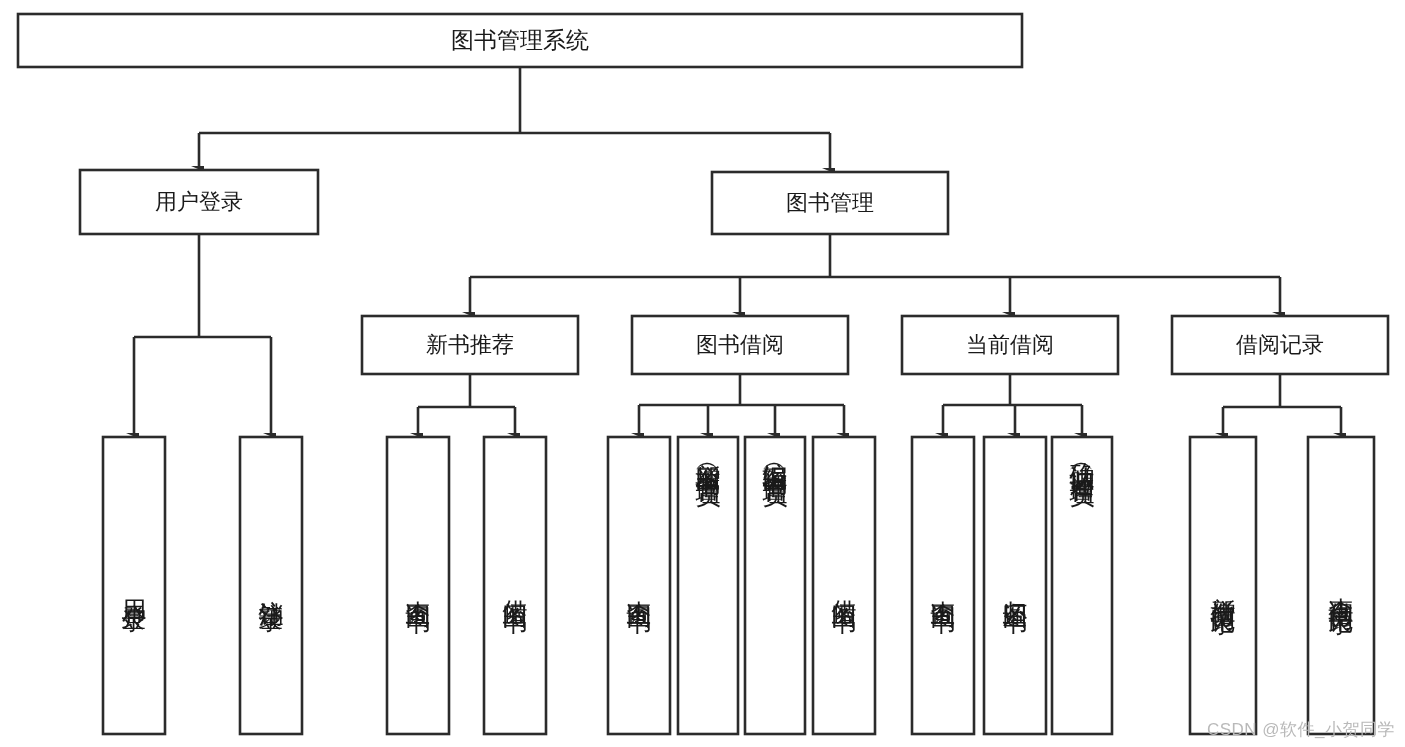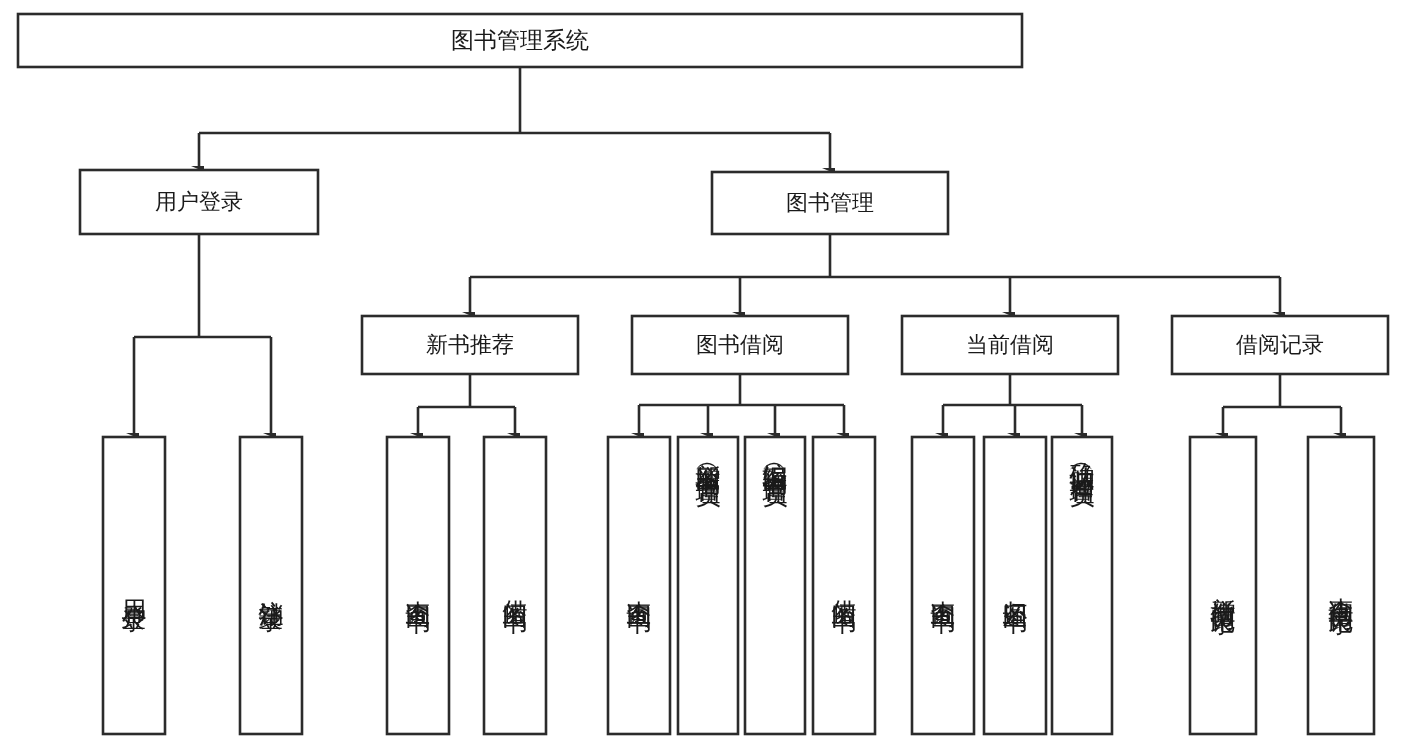--- a/index.html
+++ b/index.html
@@ -192,13 +192,14 @@
         <div class="leaf-label">确认归还（管理员）</div>
       </div>
       <div class="leaf-label-wrap leaf-align-center" style="left: 1190px; top: 443px; width: 66px; height: 285px;">
         <div class="leaf-label">新增借阅记录</div>
       </div>
       <div class="leaf-label-wrap leaf-align-center" style="left: 1308px; top: 443px; width: 66px; height: 285px;">
         <div class="leaf-label">查询借阅记录</div>
       </div>
     </div>
 
+  <div class="watermark">CSDN @软件_小贺同学</div>
 </div>
 
 </body></html>

